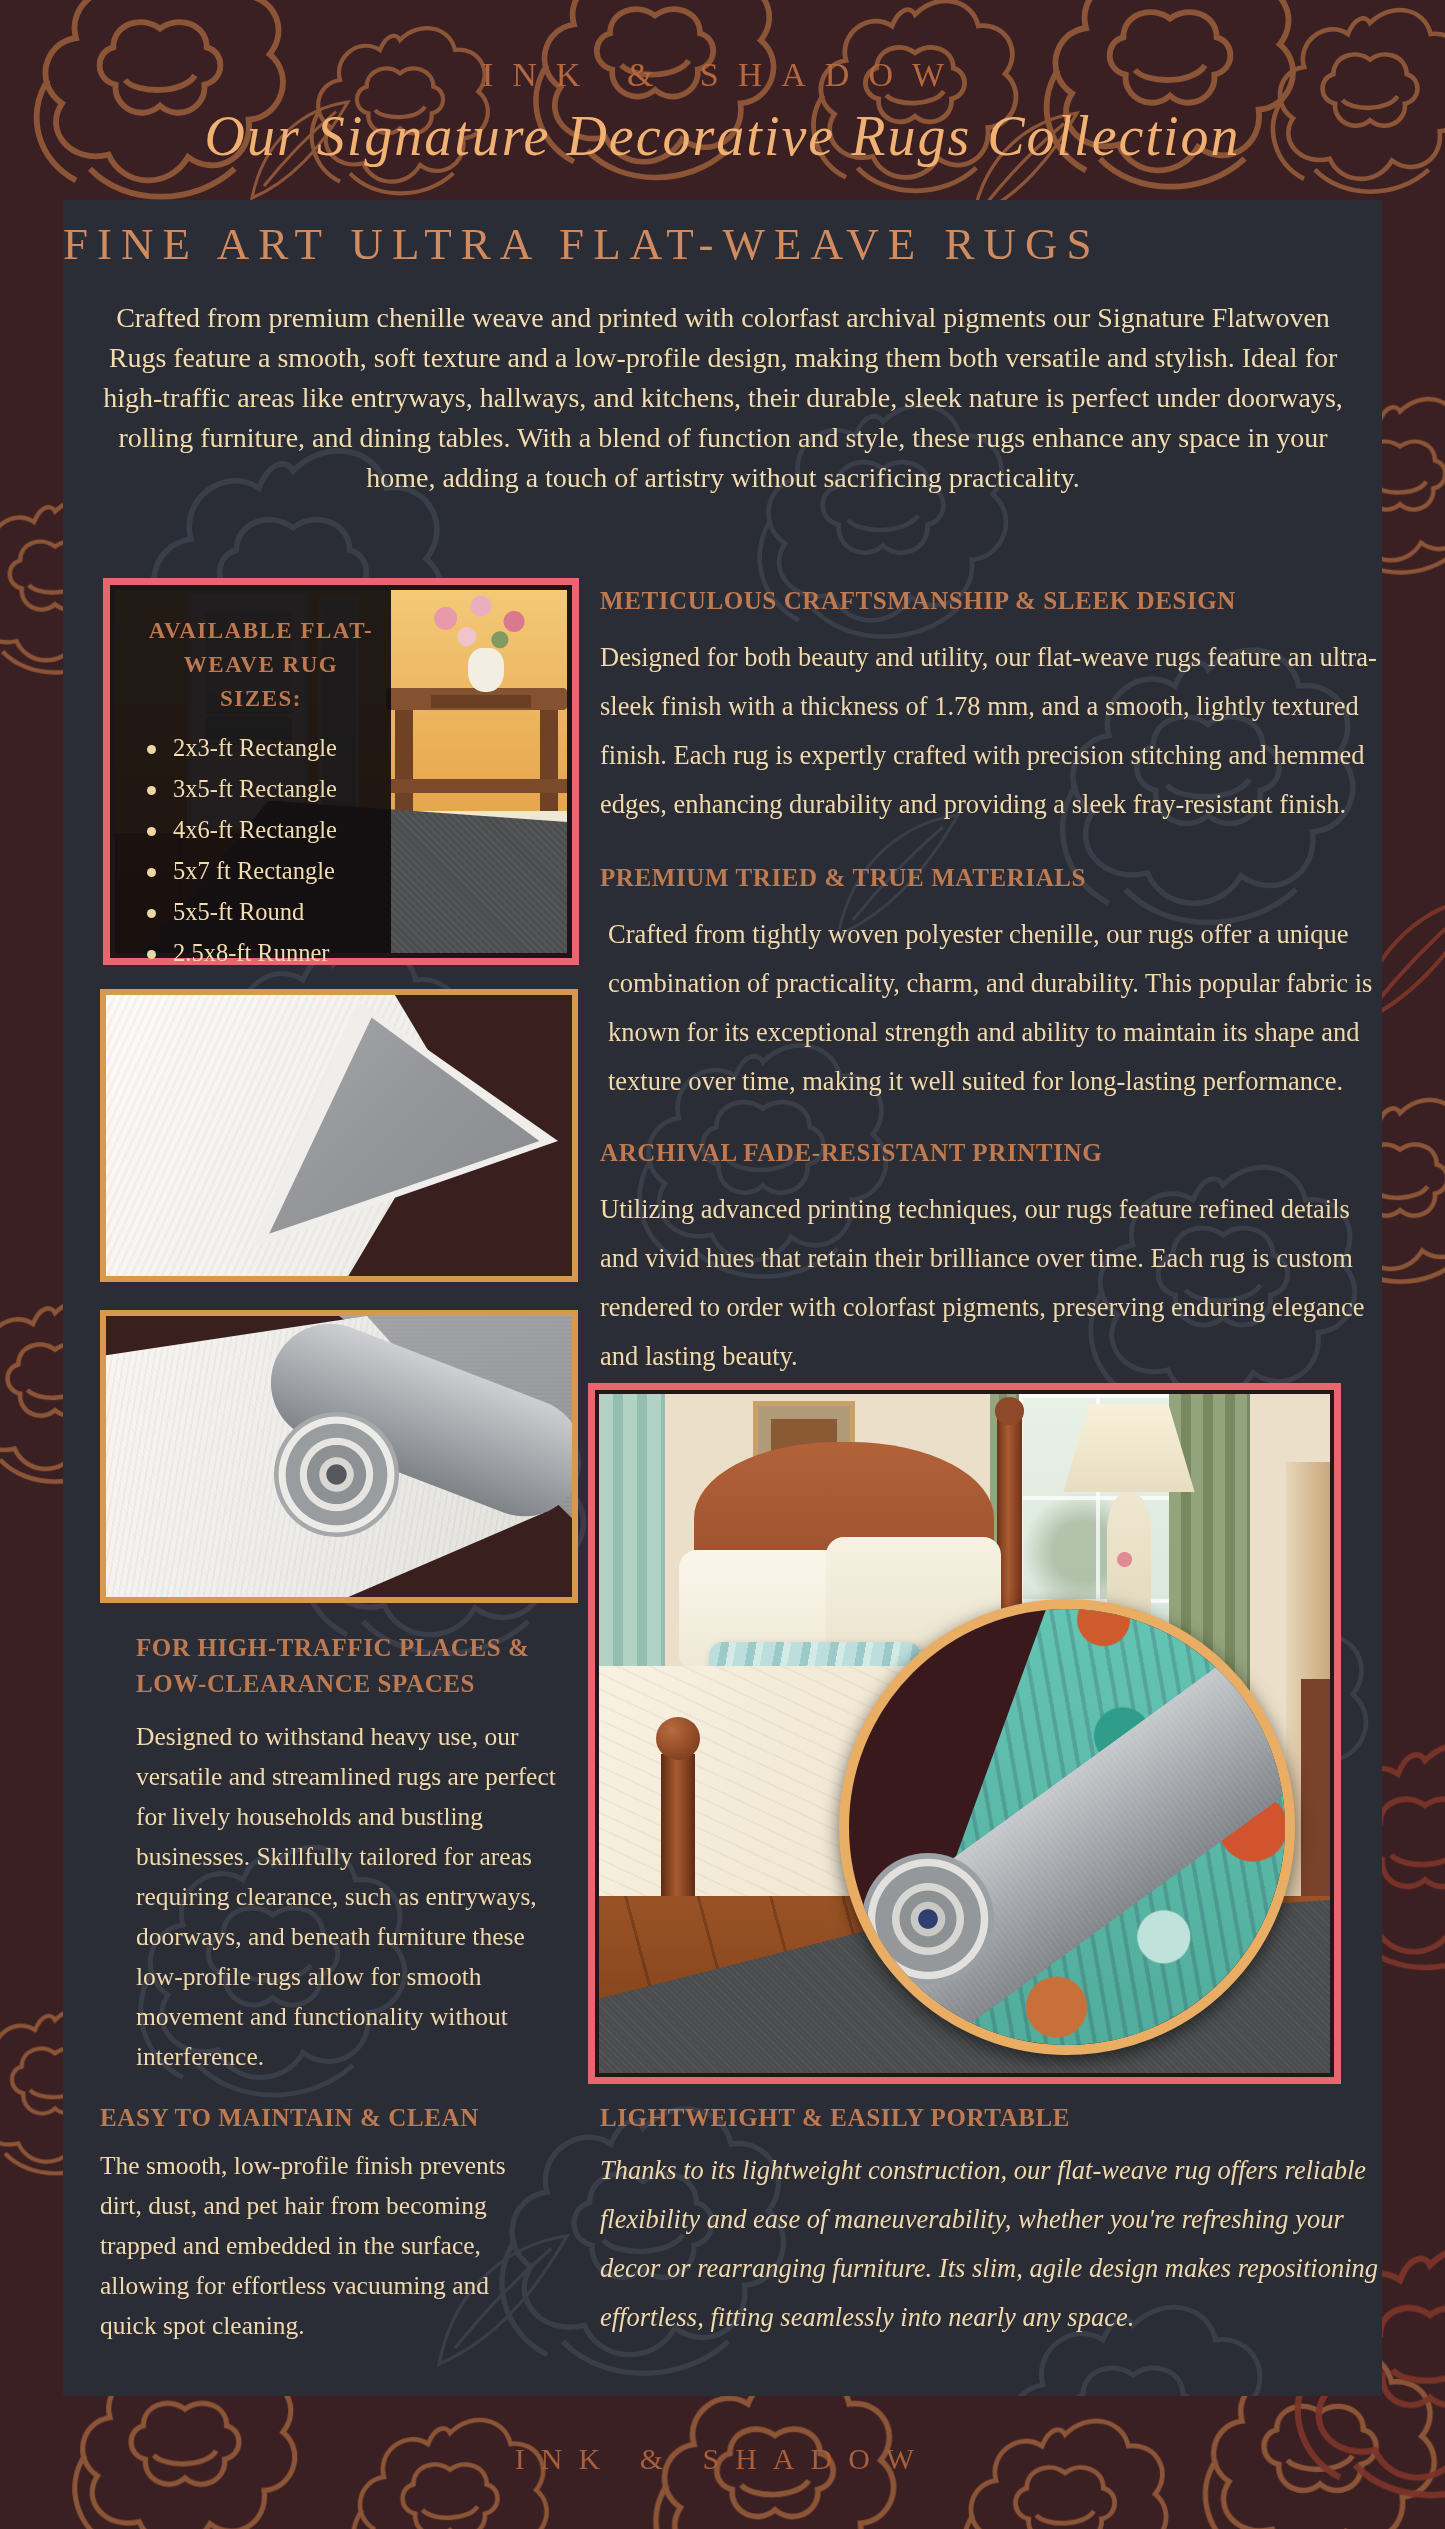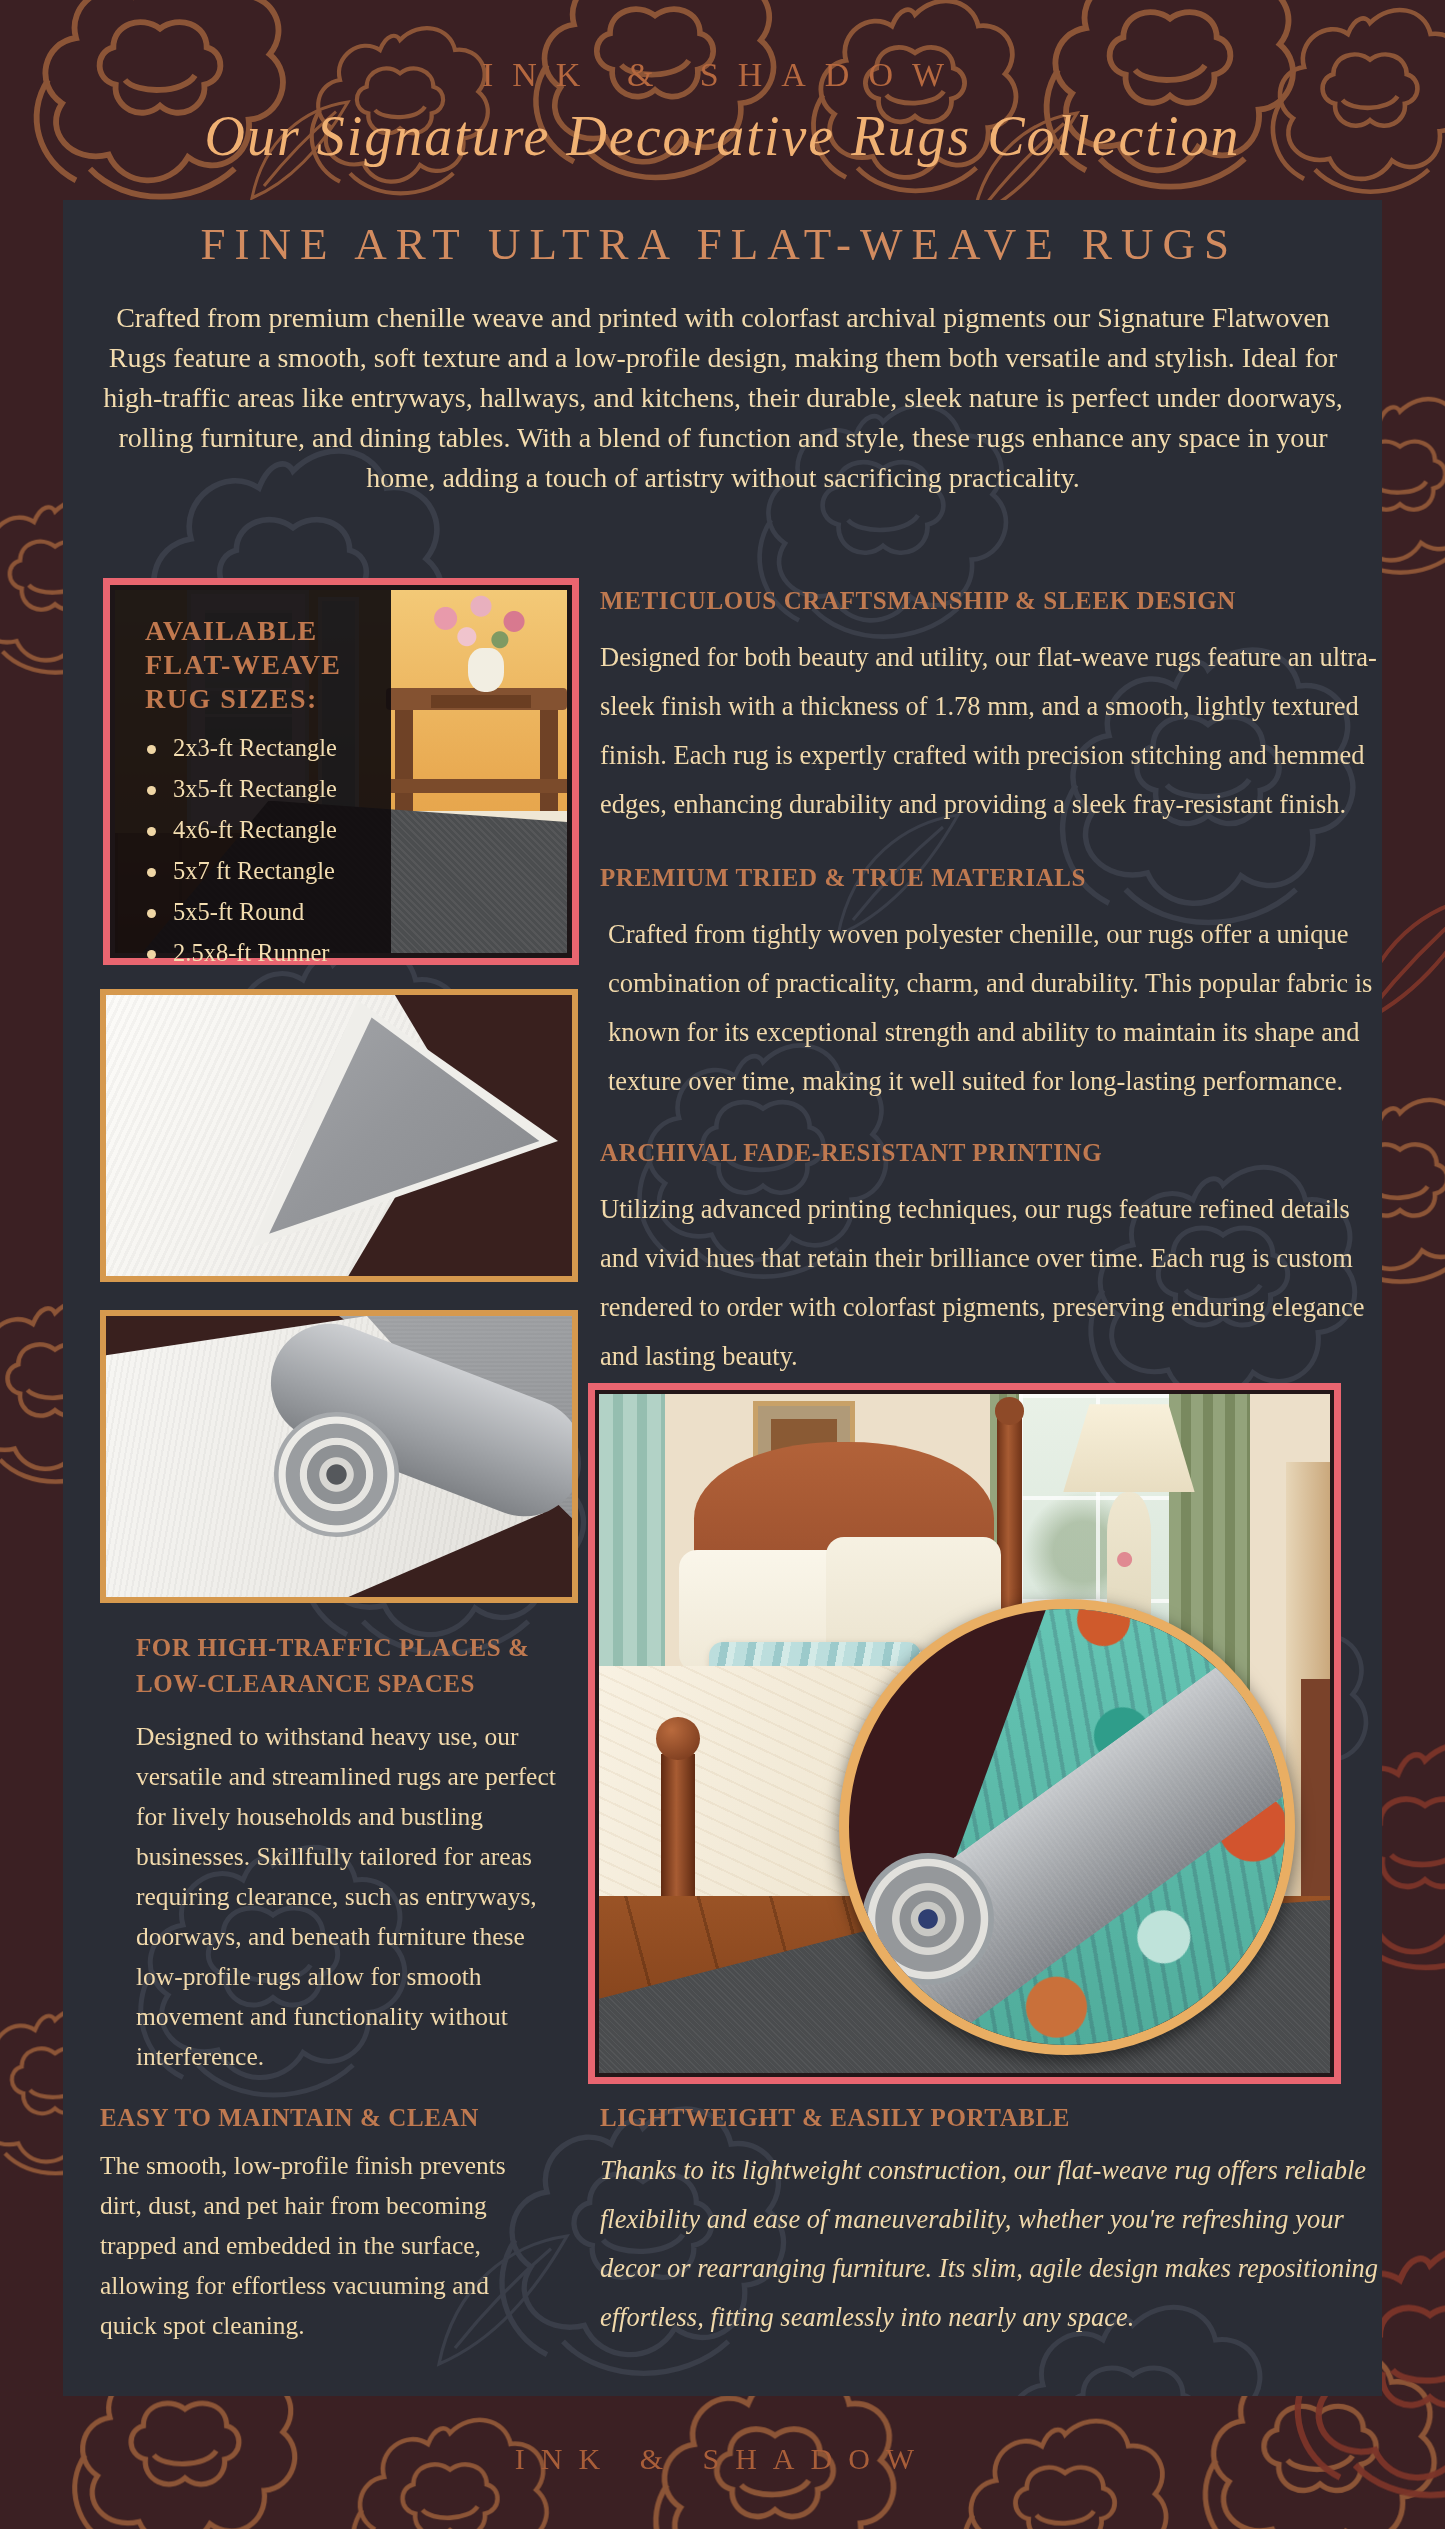--- a/index.html
+++ b/index.html
@@ -27,21 +27,21 @@
     font-size:30px; letter-spacing:16px; color:#a85e39; font-weight:400;
   }
 
   
   .panel{
     left:63px; top:200px; width:1319px; height:2196px;
     background:#2a2d36; z-index:1;
   }
 
   .page-title{
-    left:63px; width:1175px; top:218px; text-align:right; z-index:2;
+    left:63px; width:1175px; top:218px; text-align:left; z-index:2;
     font-size:45px; letter-spacing:9px; color:#d28b5f; font-weight:400;
   }
   .intro{
     left:103px; width:1240px; top:298px; z-index:2; text-align:center;
     font-size:28px; line-height:40px; color:#f3dcae;
   }
 
   .h-copper{
     z-index:2; font-weight:700; font-size:25px; line-height:36px;
     color:#bf7950; letter-spacing:0.6px;
@@ -84,22 +84,22 @@
     background:repeating-linear-gradient(90deg, rgba(60,25,5,.25) 0 3px, rgba(0,0,0,0) 3px 64px),
       linear-gradient(180deg,#a8682f,#8c4d20); }
   .ent-rug{ position:absolute; left:0; right:0; bottom:0; height:42%;
     clip-path:polygon(34% 0, 100% 14%, 100% 100%, 6% 100%);
     background:repeating-linear-gradient(45deg, rgba(255,255,255,.06) 0 2px, rgba(0,0,0,0) 2px 5px), #4b4d4f; }
   .sizes-overlay{
     position:absolute; left:5px; top:5px; bottom:5px; width:276px;
     background:rgba(15,11,13,0.92); padding:24px 14px 0 30px;
   }
   .sizes-heading{
-    font-weight:700; font-size:28px; line-height:34px;
-    color:#c0784e; letter-spacing:1.5px;
+    font-weight:700; font-size:23px; line-height:34px;
+    color:#c0784e; letter-spacing:1.5px;text-align:center;
   }
   .sizes-list{ list-style:none; margin-top:18px; }
   .sizes-list li{
     position:relative; padding-left:28px; margin-bottom:13px;
     font-size:24.5px; color:#f3ddb0;
   }
   .sizes-list li::before{
     content:""; position:absolute; left:2px; top:11px;
     width:9px; height:9px; border-radius:50%; background:#efd6a5;
   }

